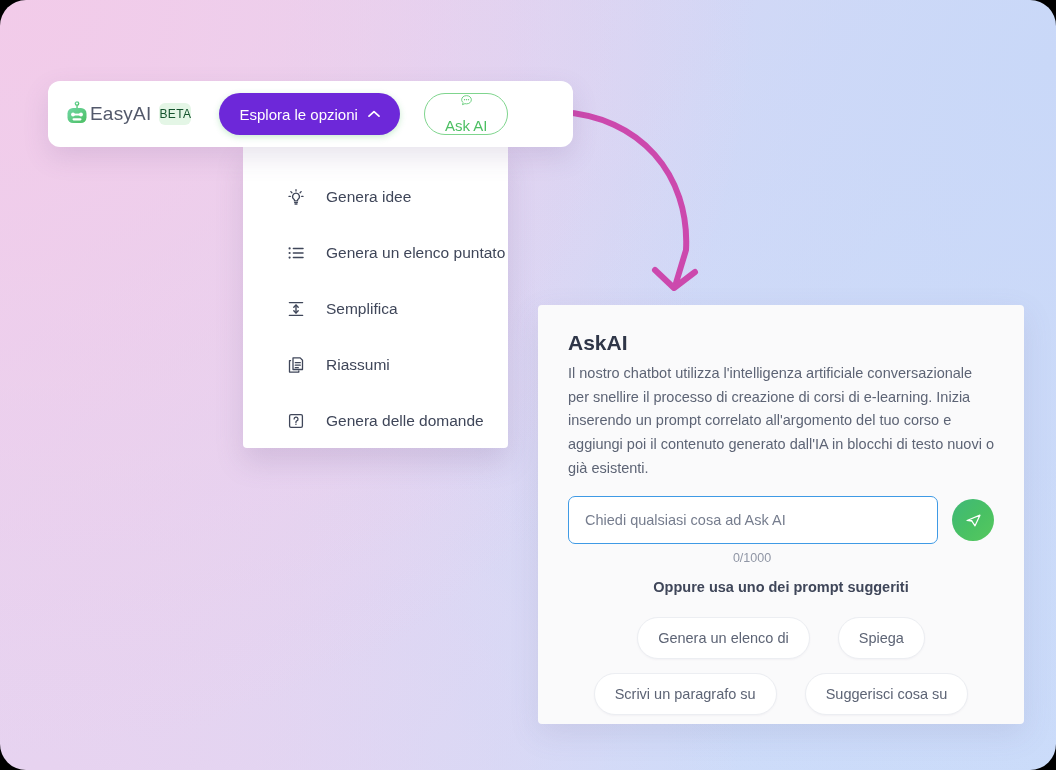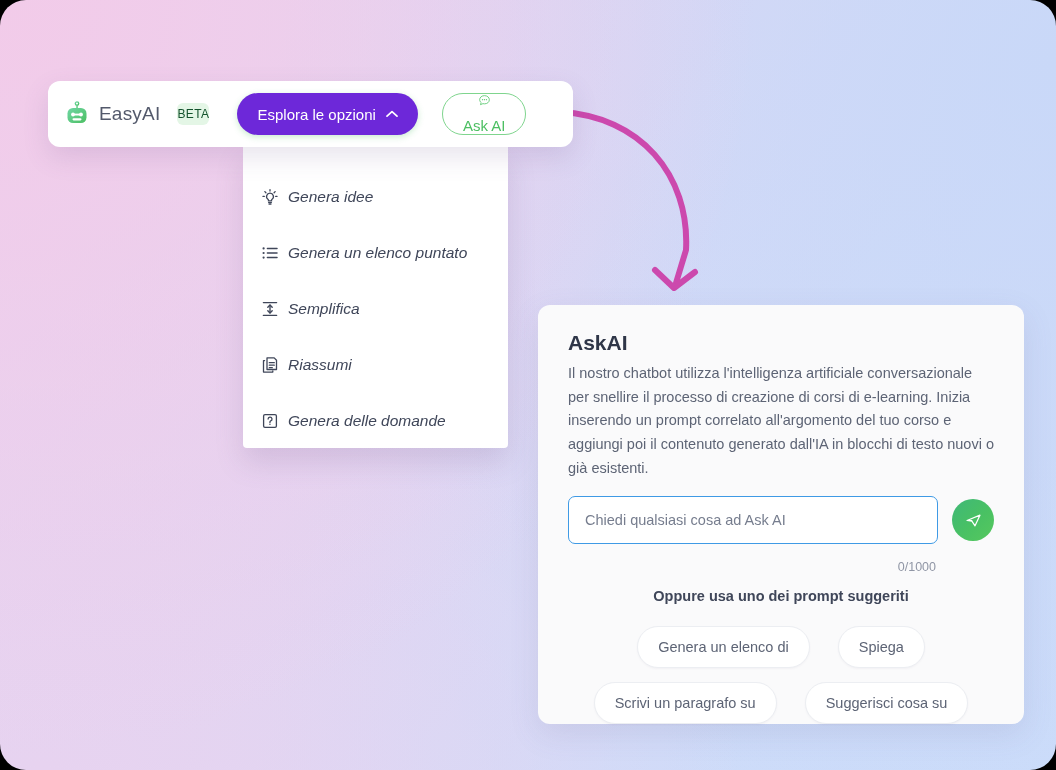--- a/index.html
+++ b/index.html
@@ -31,21 +31,21 @@
   .toolbar {
     position: absolute; left: 48px; top: 81px;
     width: 525px; height: 66px;
     background: #ffffff;
     border-radius: 12px;
     box-shadow: 0 10px 26px rgba(110, 90, 140, .16);
     display: flex; align-items: center;
     padding: 0 16px;
     z-index: 5;
   }
-  .brand { display: flex; align-items: center; gap: 9px; }
+  .brand { display: flex; align-items: center; }
   .robot { width: 26px; height: 26px; display: block; }
   .brand-name {
     font-size: 19px; color: #53596b; letter-spacing: .2px;
   }
   .beta {
     margin-left: 8px;
     background: #e4f6e6; color: #14532d;
     font-size: 12px; font-weight: normal; letter-spacing: .4px;
     padding: 4px 0; border-radius: 6px;
   }
@@ -75,35 +75,34 @@
   .dropdown {
     position: absolute; left: 243px; top: 147px;
     width: 265px; height: 301px;
     background: #fff;
     border-radius: 0 0 4px 4px;
     box-shadow: 0 14px 28px rgba(110, 90, 140, .18);
     padding: 22px 0 0 0;
     z-index: 4;
   }
   .menu-item {
-    display: flex; align-items: center; gap: 8px;
-    padding: 0 0 0 17px;
+    display: flex; align-items: center; gap: 20px;
+    padding: 0 0 0 43px;
     height: 56px;
     cursor: pointer;
-    font-style: italic;
   }
   .menu-icon { width: 20px; height: 20px; flex: none; display: block; }
   .menu-label { font-size: 15.5px; color: #3f4659; }
 
   
   .panel {
     position: absolute; left: 538px; top: 305px;
     width: 486px; height: 419px;
     background: #fafafb;
-    border-radius: 12px;
+    border-radius: 4px;
     box-shadow: 0 10px 30px rgba(110, 90, 140, .13);
     padding: 26px 30px 0 30px;
     z-index: 3;
   }
   .panel-title {
     font-size: 21px; font-weight: bold; color: #2f3648;
     margin-bottom: 7px;
   }
   .panel-desc {
     font-size: 14.5px; line-height: 1.63; color: #5d6475;
@@ -122,22 +121,22 @@
   }
   .prompt-input::placeholder { color: #767d8e; }
   .send-btn {
     width: 42px; height: 42px; flex: none;
     border: none; border-radius: 50%;
     background: linear-gradient(135deg, #3fb878 0%, #49c163 55%, #56c85e 100%);
     display: flex; align-items: center; justify-content: center;
     cursor: pointer;
   }
   .counter {
-    text-align: right; font-size: 12.5px; color: #9096a5;
-    margin-top: 16px; padding-right: 58px;
+    text-align: center; font-size: 12.5px; color: #9096a5;
+    margin-top: 7px; padding-right: 58px;
   }
   .suggest-head {
     text-align: center; font-size: 14.5px; font-weight: bold;
     color: #3f4659; margin-top: 14px;
   }
   .chips {
     display: flex; flex-wrap: wrap; justify-content: center;
     gap: 14px 28px; margin-top: 22px;
     padding: 0 2px;
   }

